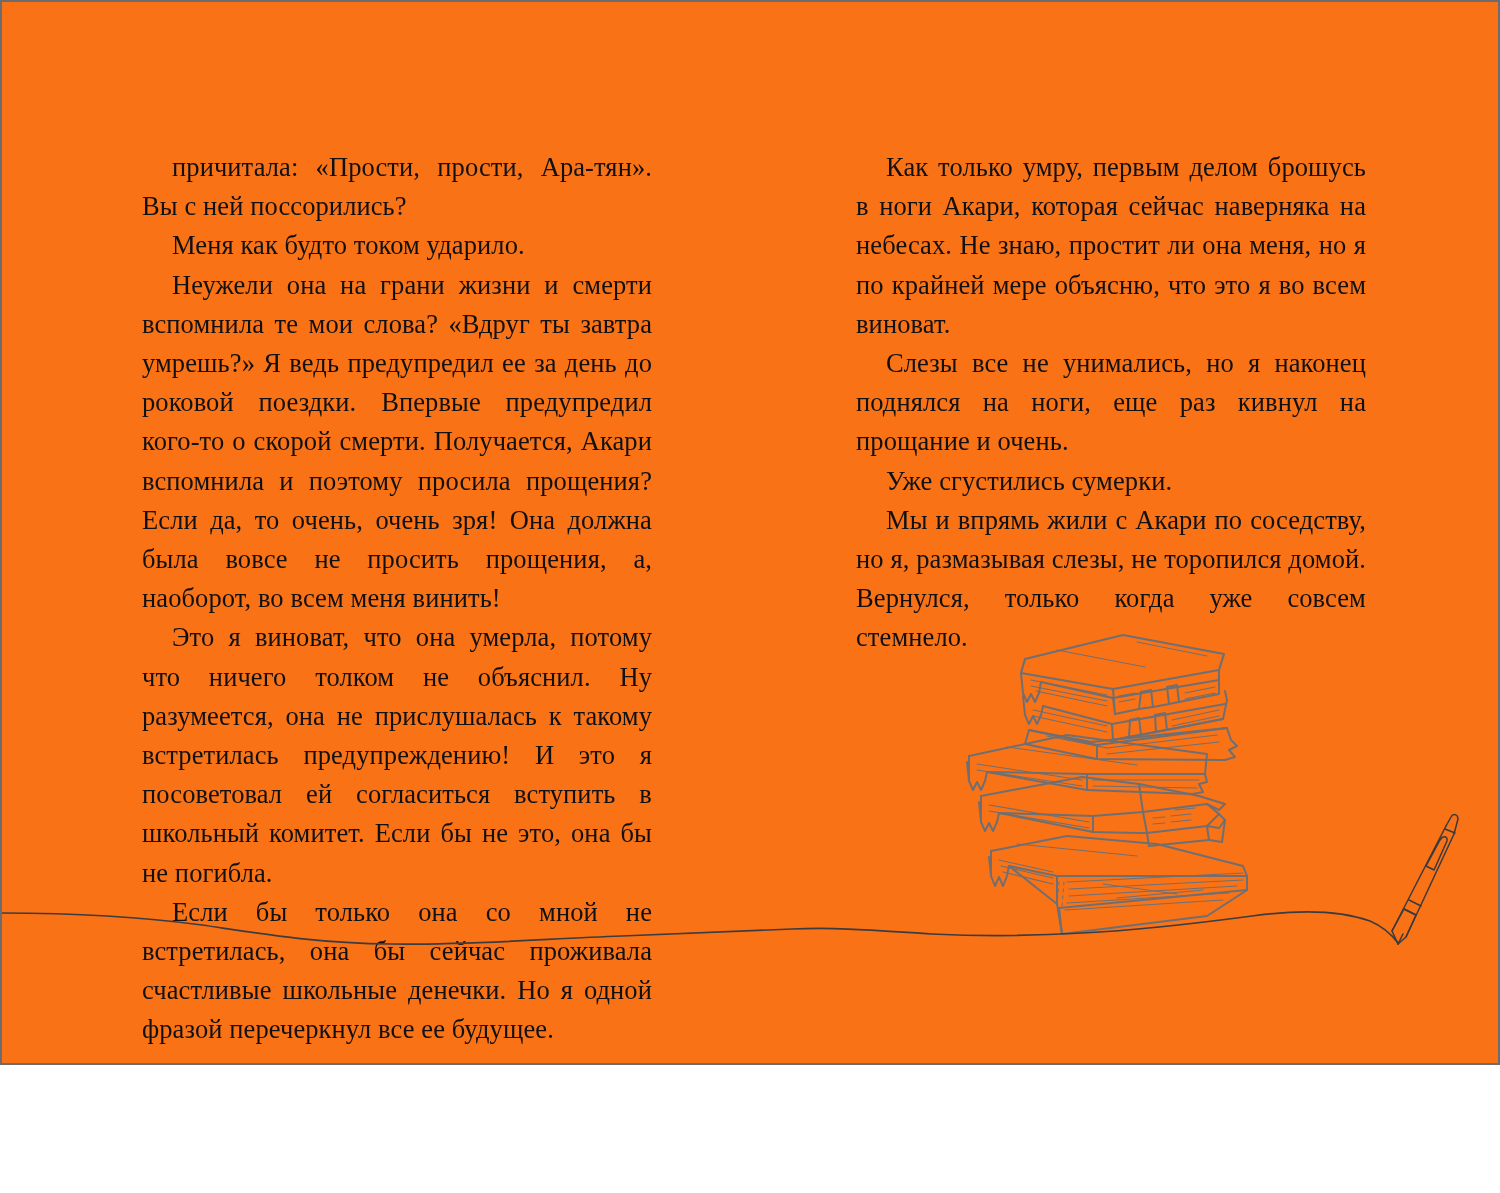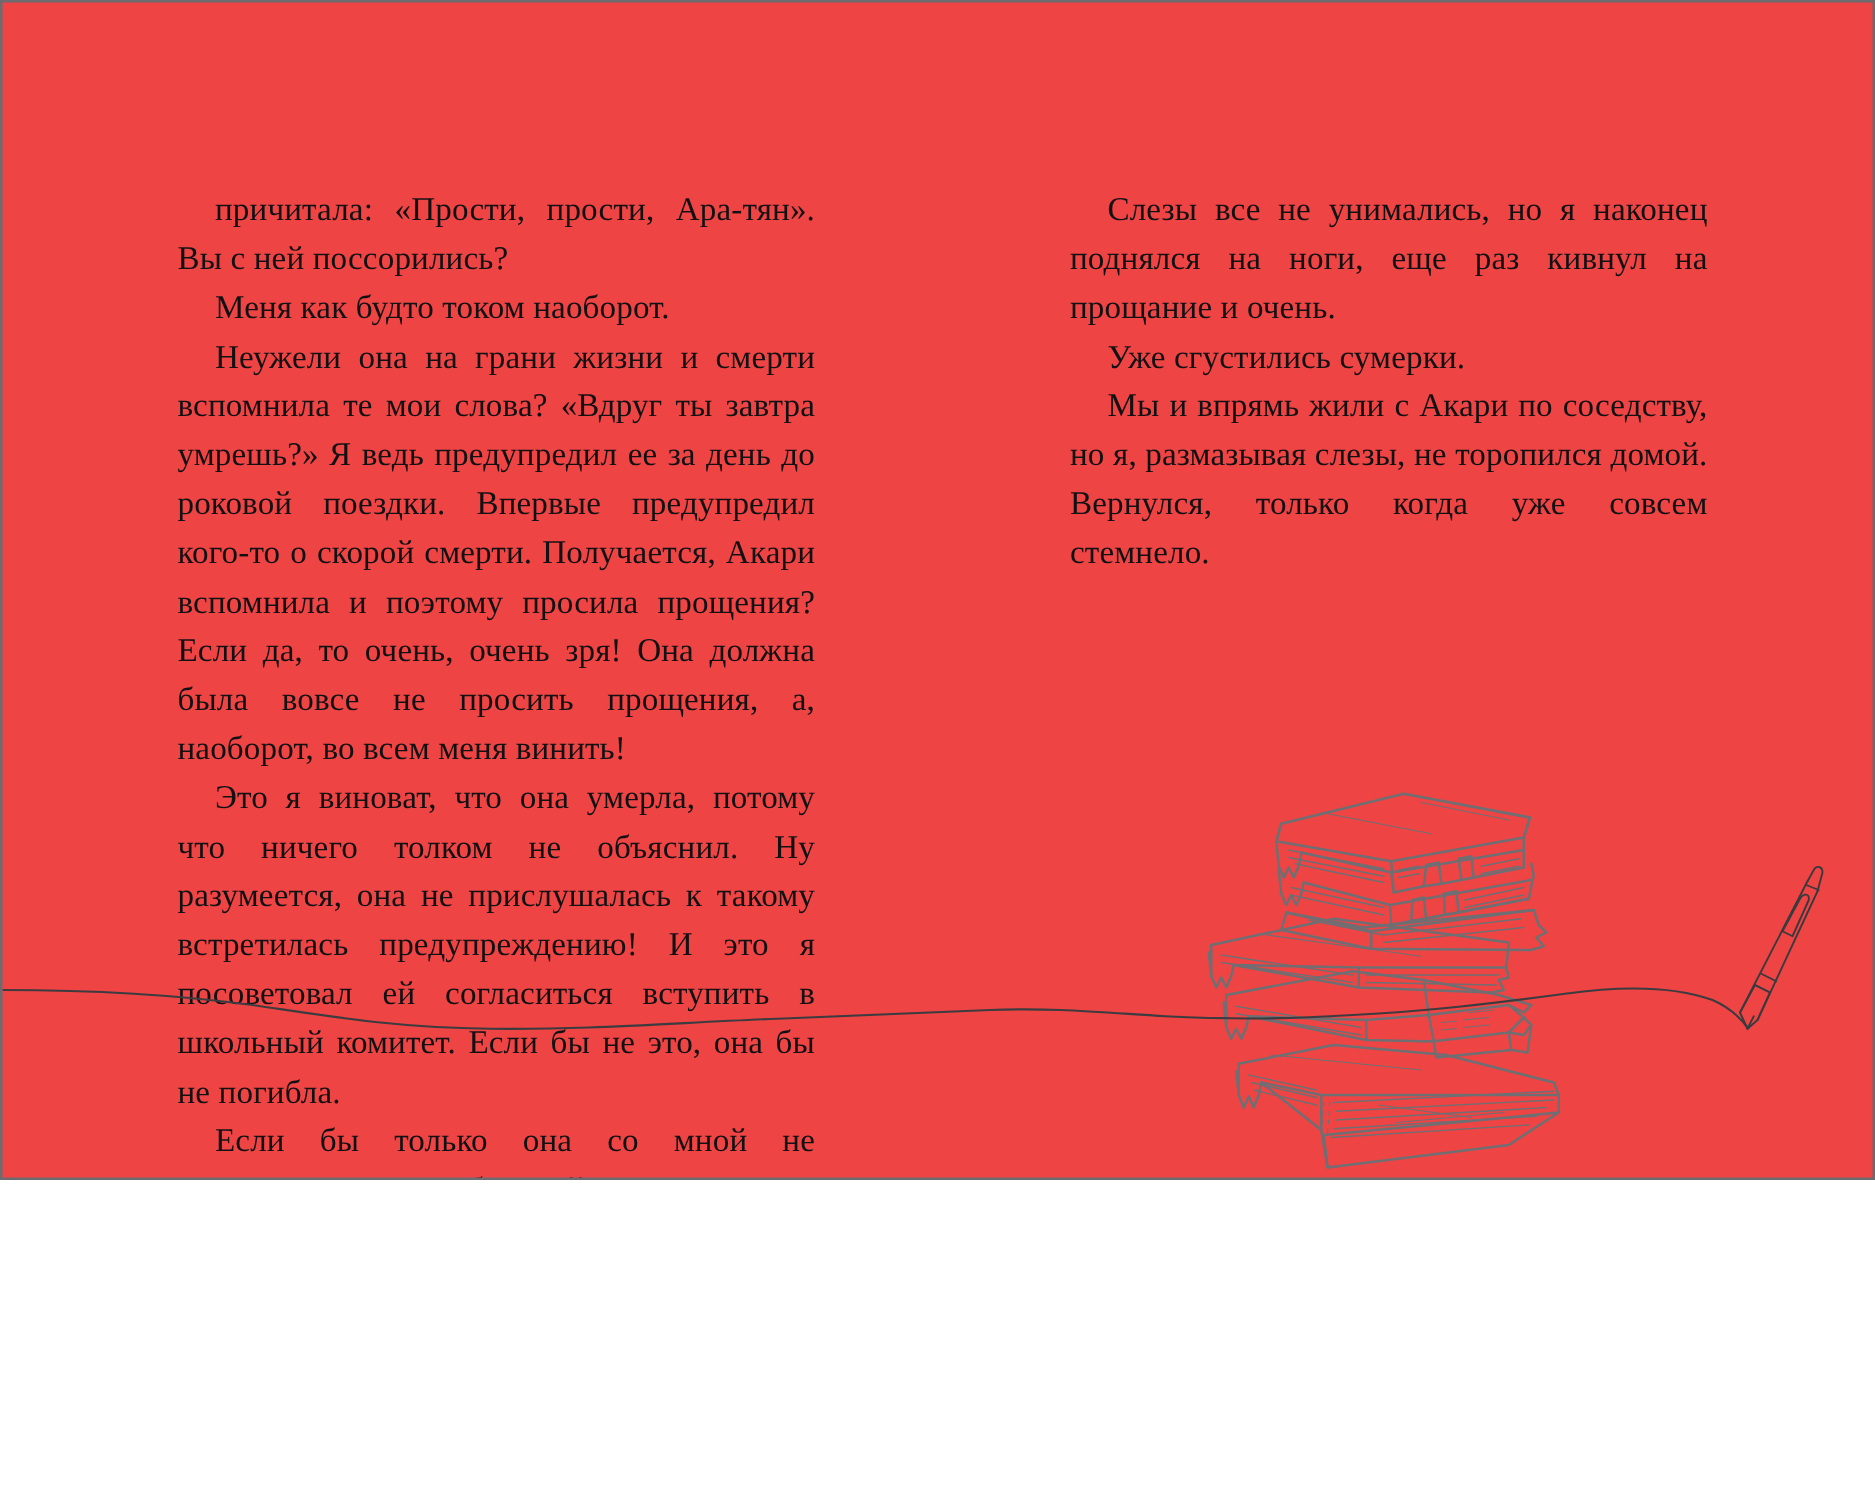--- a/index.html
+++ b/index.html
@@ -4,22 +4,22 @@
 <title>Book page 208</title>
 <style>
   html, body {
     margin: 0;
     padding: 0;
     background: #ffffff;
   }
   .page {
     position: relative;
     width: 1500px;
-    height: 944px;
-    background: #ef4444;
+    height: 1065px;
+    background: #f97316;
     box-sizing: border-box;
     border: 2px solid #6b6b70;
     overflow: hidden;
     font-family: "Liberation Serif", "DejaVu Serif", serif;
   }
 
   
   .columns {
     position: absolute;
     left: 0;
@@ -81,28 +81,29 @@
 </style>
 </head>
 <body>
 
 <div class="page">
 
   <div class="columns">
 
     <div class="column column--left">
       <p>причитала: «Прости, прости, Ара-тян». Вы с ней поссорились?</p>
-      <p>Меня как будто током наоборот.</p>
+      <p>Меня как будто током ударило.</p>
       <p>Неужели она на грани жизни и смерти вспомнила те мои слова? «Вдруг ты завтра умрешь?» Я ведь предупредил ее за день до роковой поездки. Впервые предупредил кого-то о скорой смерти. Получается, Акари вспомнила и поэтому просила прощения? Если да, то очень, очень зря! Она должна была вовсе не просить прощения, а, наоборот, во всем меня винить!</p>
       <p>Это я виноват, что она умерла, потому что ничего толком не объяснил. Ну разумеется, она не прислушалась к такому встретилась предупреждению! И это я посоветовал ей согласиться вступить в школьный комитет. Если бы не это, она бы не погибла.</p>
       <p>Если бы только она со мной не встретилась, она бы сейчас проживала счастливые школьные денечки. Но я одной фразой перечеркнул все ее будущее.</p>
 
     </div>
 
     <div class="column column--right">
+      <p>Как только умру, первым делом брошусь в ноги Акари, которая сейчас наверняка на небесах. Не знаю, простит ли она меня, но я по крайней мере объясню, что это я во всем виноват.</p>
       <p>Слезы все не унимались, но я наконец поднялся на ноги, еще раз кивнул на прощание и очень.</p>
       <p>Уже сгустились сумерки.</p>
       <p>Мы и впрямь жили с Акари по соседству, но я, размазывая слезы, не торопился домой. Вернулся, только когда уже совсем стемнело.</p>
     </div>
 
   </div>
 
   <div class="illustration">
     <svg viewBox="0 0 360 345" xmlns="http://www.w3.org/2000/svg" fill="none" stroke="#6f6f73" stroke-width="2" stroke-linecap="round" stroke-linejoin="round">
 

